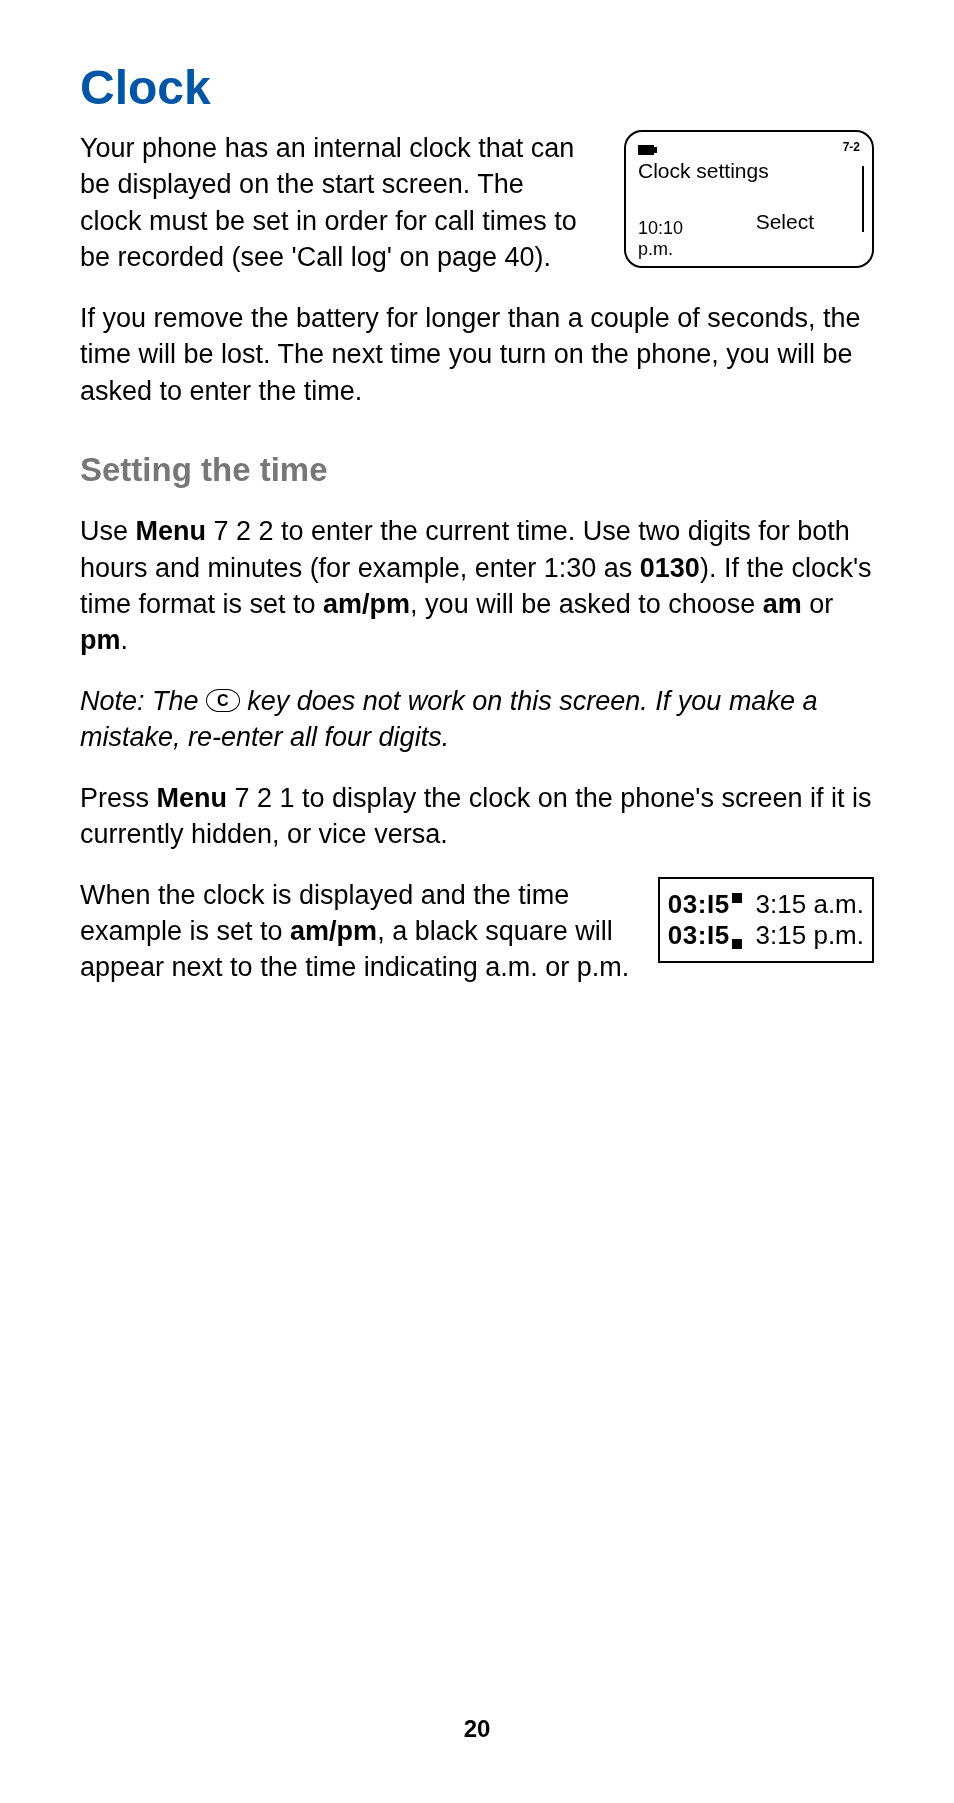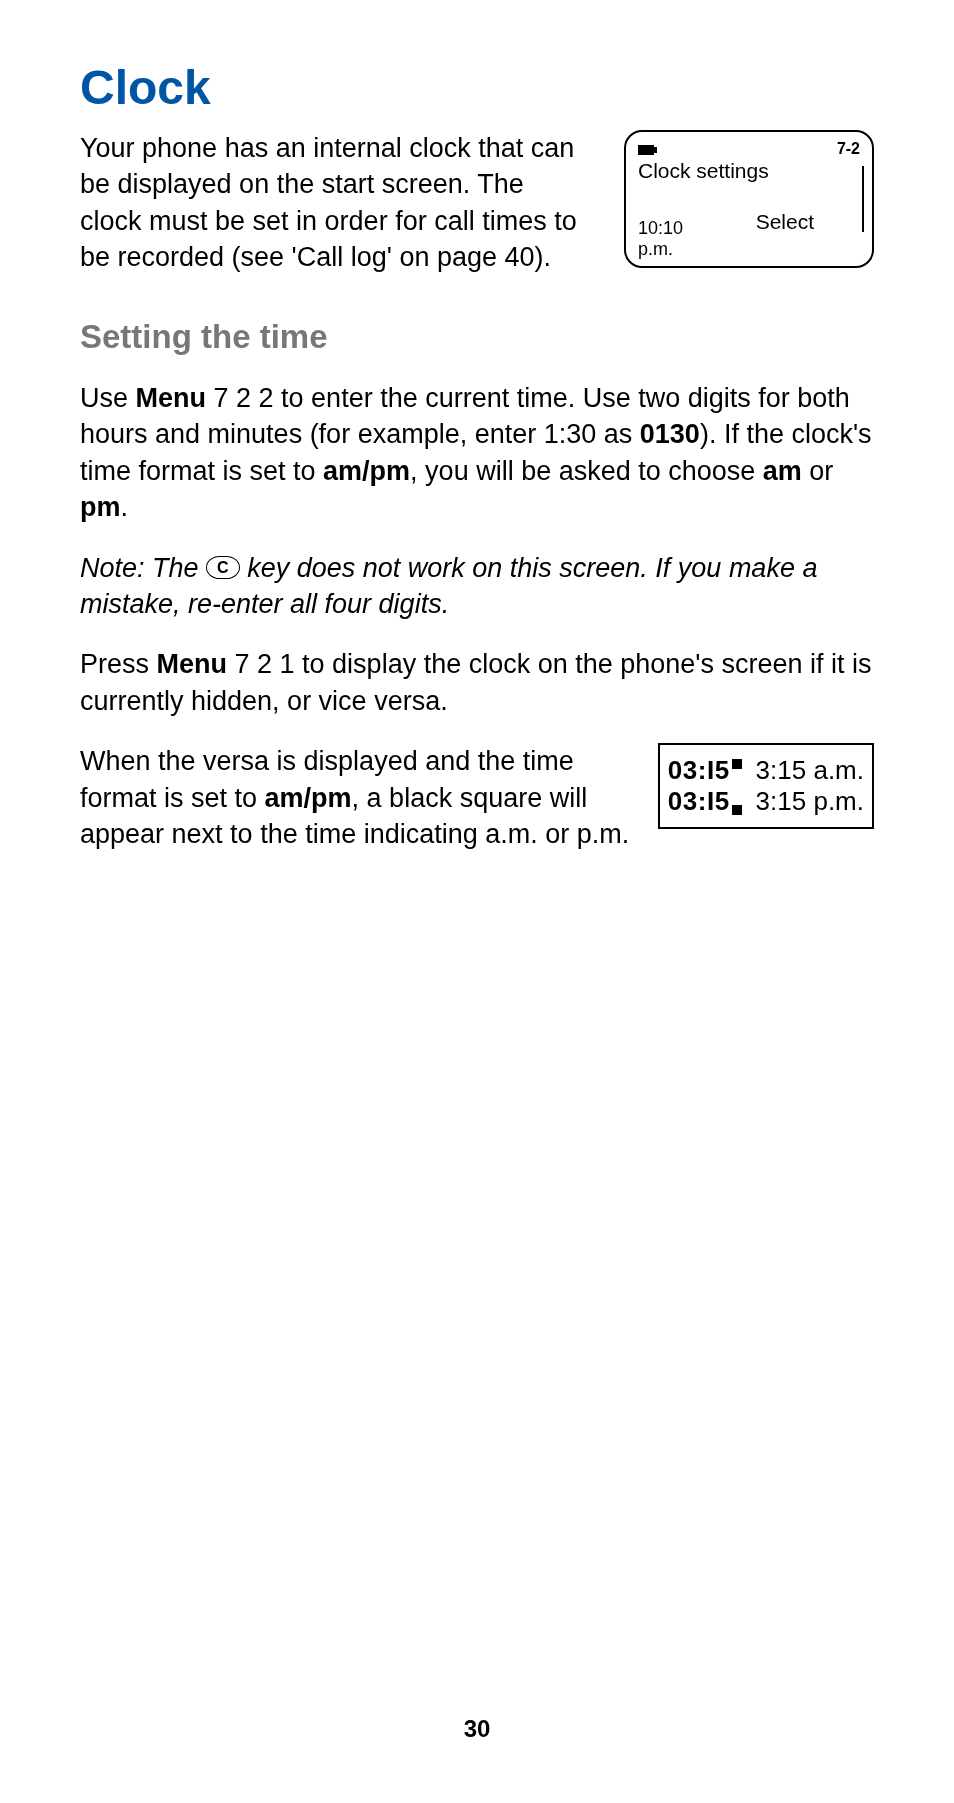--- a/index.html
+++ b/index.html
@@ -63,21 +63,21 @@
   .battery-icon::after {
     content: "";
     position: absolute;
     top: 2px;
     right: -3px;
     width: 3px;
     height: 6px;
     background: #000;
   }
   .menu-num {
-    font-size: 16px;
+    font-size: 12px;
     font-weight: bold;
   }
   .screen-title {
     font-size: 21px;
     margin-top: -2px;
   }
   .screen-body {
     flex: 1;
     display: flex;
     flex-direction: row;
@@ -205,50 +205,51 @@
         <span class="menu-num">7-2</span>
       </div>
       <div class="scroll-rail"></div>
       <div class="screen-body">
         <div class="screen-time">10:10 p.m.</div>
         <div class="screen-select">Select</div>
       </div>
     </div>
   </div>
 
+  <p class="body">If you remove the battery for longer than a couple of seconds, the time will be lost. The next time you turn on the phone, you will be asked to enter the time.</p>
 
 
   <h2 class="sub">Setting the time</h2>
   <p class="body">
     <span>Use </span><strong>Menu</strong><span> 7 2 2 to enter the current time. Use two digits for both hours and minutes (for example, enter 1:30 as </span><strong>0130</strong><span>). If the clock's time format is set to </span><strong>am/pm</strong><span>, you will be asked to choose </span><strong>am</strong><span> or </span><strong>pm</strong><span>.</span>
   </p>
   <p class="note">
     <span>Note:  The </span>
     <span class="key-c">C</span>
     <span> key does not work on this screen. If you make a mistake, re-enter all four digits.</span>
   </p>
 
   <p class="body">
     <span>Press </span><strong>Menu</strong><span> 7 2 1 to display the clock on the phone's screen if it is currently hidden, or vice versa.</span>
   </p>
 
   <div class="display-row">
     <div class="display-text">
-      <span>When the versa is displayed and the time format is set to </span><strong>am/pm</strong><span>, a black square will appear next to the time indicating a.m. or p.m.</span>
+      <span>When the clock is displayed and the time example is set to </span><strong>am/pm</strong><span>, a black square will appear next to the time indicating a.m. or p.m.</span>
     </div>
     <div class="ampm-box">
       <div class="row">
         <span>
           <span class="digits">03:I5</span><span class="sq-high"></span>
         </span>
         <span>3:15 a.m.</span>
       </div>
       <div class="row">
         <span>
           <span class="digits">03:I5</span><span class="sq-low"></span>
         </span>
         <span>3:15 p.m.</span>
       </div>
     </div>
   </div>
 
-  <div class="page-num">30</div>
+  <div class="page-num">20</div>
 </div>
 
 </body></html>

